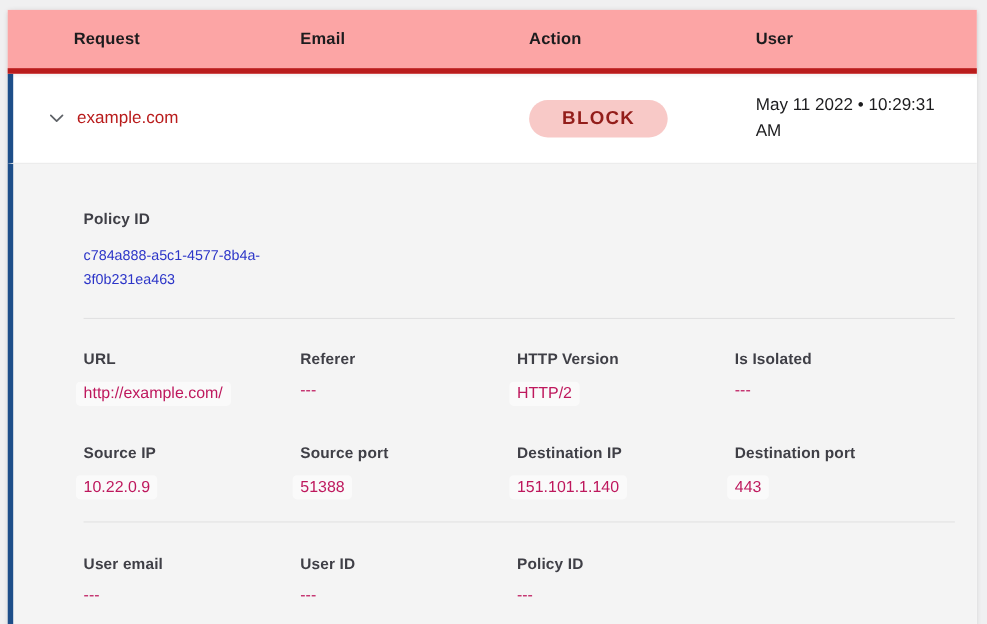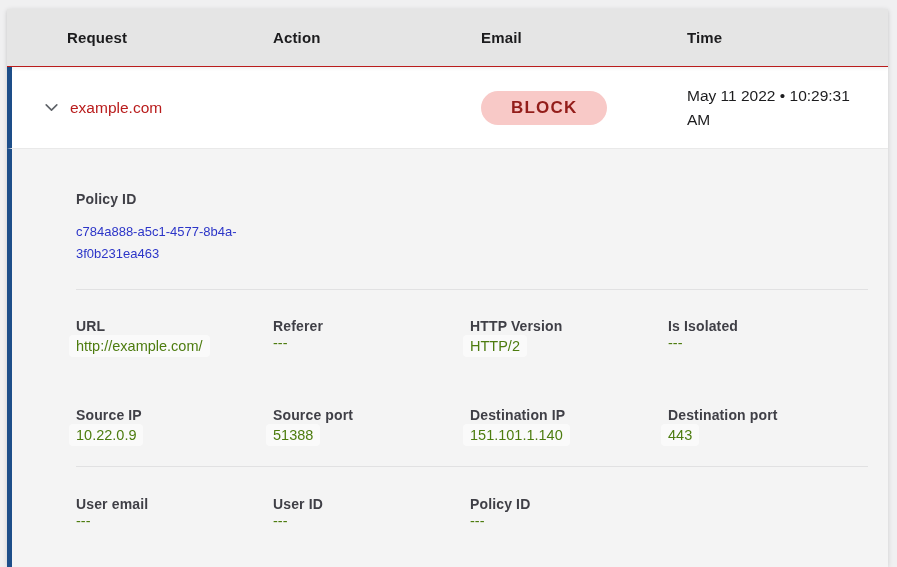--- a/index.html
+++ b/index.html
@@ -20,22 +20,22 @@
     display: flex;
     flex-direction: column;
   }
   
   .thead {
     display: grid;
     grid-template-columns: 206px 208px 206px 1fr;
     padding-left: 60px;
     height: 58px;
     align-items: center;
-    background: #e5e5e5;
-    border-bottom: 1px solid #b91c1c;
+    background: #fca5a5;
+    border-bottom: 5px solid #b91c1c;
     box-shadow: 0 2px 3px rgba(0,0,0,0.05);
     position: relative;
     z-index: 2;
   }
   .th {
     font-size: 15px;
     font-weight: 700;
     color: #1c1c1e;
     letter-spacing: 0.01em;
   }
@@ -102,45 +102,45 @@
   }
   .divider {
     border: none;
     border-top: 1px solid #e1e1e2;
     margin: 24px 0 28px 0;
   }
   .divider.d2 { margin: 20px 0 29px 0; }
   .fgrid {
     display: grid;
     grid-template-columns: 197px 197px 198px 1fr;
-    row-gap: 50px;
+    row-gap: 34px;
   }
   .fvalue {
-    margin-top: 1px;
+    margin-top: 13px;
     font-size: 14.5px;
-    color: #4d7c0f;
+    color: #be185d;
   }
   .fvalue.chip span {
     display: inline-block;
     background: rgba(255,255,255,0.55);
     padding: 3px 7px;
     margin-left: -7px;
     border-radius: 4px;
   }
 </style>
 </head>
 <body>
 
 <div class="card">
 
   <div class="thead">
     <div class="th">Request</div>
+    <div class="th">Email</div>
     <div class="th">Action</div>
-    <div class="th">Email</div>
-    <div class="th">Time</div>
+    <div class="th">User</div>
   </div>
 
   <div class="row">
     <button class="expander">
       <svg width="17" height="17" viewBox="0 0 16 16">
         <path d="M3 5.5 L8 10.5 L13 5.5" fill="none" stroke="#5f6368" stroke-width="1.5" stroke-linecap="round" stroke-linejoin="round"></path>
       </svg>
     </button>
     <div class="request-text">example.com</div>
     <div></div>

